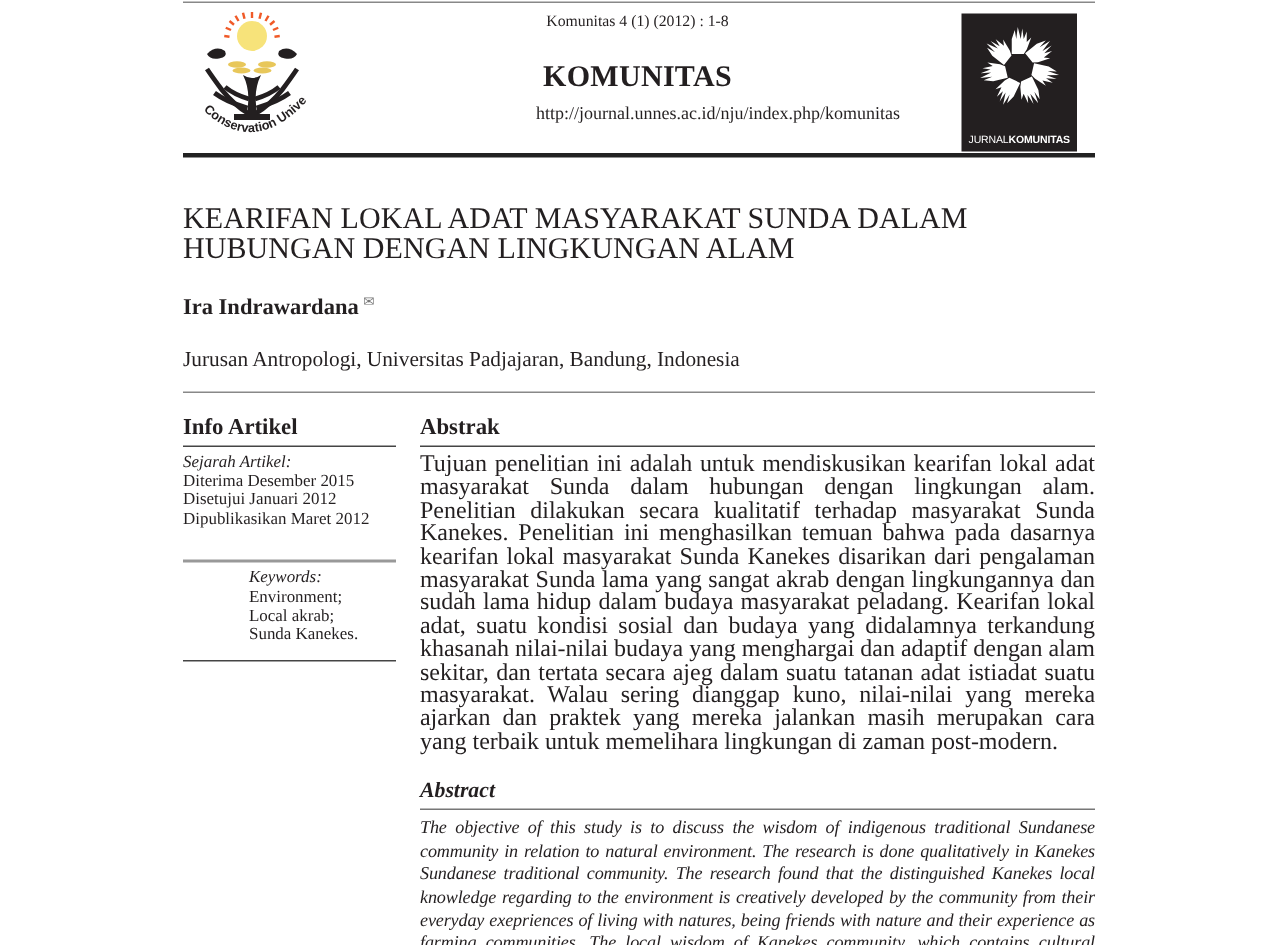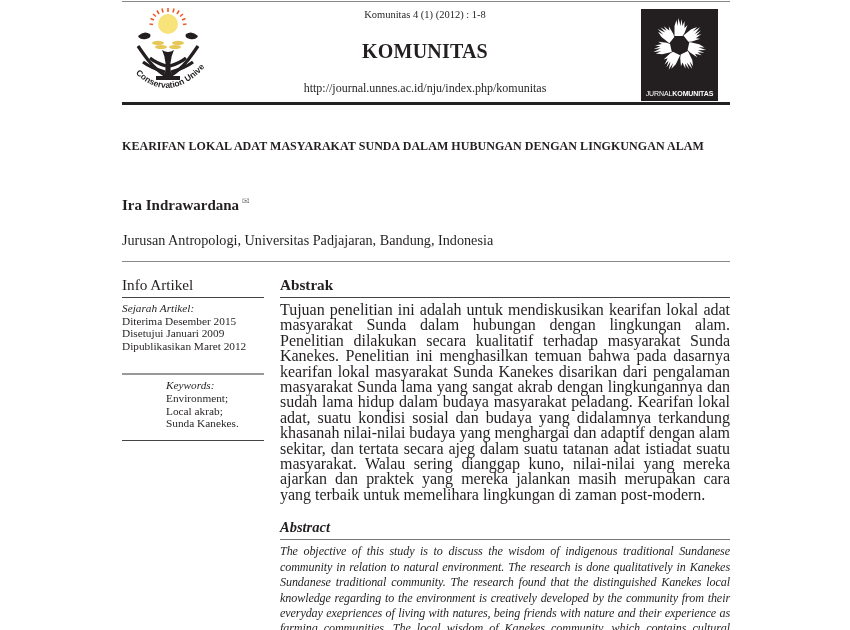--- a/index.html
+++ b/index.html
@@ -11,31 +11,31 @@
 
   .logo-left { position:absolute; left:128px; top:6px; width:88px; height:92px; }
   .logo-right { position:absolute; left:641px; top:9px; width:77px; height:92px; background:#231f20; }
   .logo-right .jk { position:absolute; left:0; right:0; bottom:4px; text-align:center;
        font-family:"Liberation Sans","DejaVu Sans",sans-serif; font-size:7px; color:#fff; letter-spacing:-0.1px; }
   .logo-right .jk b { font-weight:bold; }
 
   .citation { position:absolute; left:330px; width:190px; top:9px; text-align:center; font-size:10.5px; }
   .journal-name { position:absolute; left:300px; width:250px; top:40px; text-align:center;
        font-size:20px; font-weight:bold; letter-spacing:0.2px; }
-  .journal-url { position:absolute; left:250px; width:350px; top:81px; text-align:center; font-size:12px; }
+  .journal-url { position:absolute; left:250px; width:350px; top:68px; text-align:right; font-size:12px; }
 
-  .title { position:absolute; left:122px; top:136px; width:620px; font-size:12px; font-weight:bold;
+  .title { position:absolute; left:122px; top:136px; width:620px; font-size:20px; font-weight:normal;
        line-height:20px; letter-spacing:0.05px; }
   .author { position:absolute; left:122px; top:197px; font-size:15px; font-weight:bold; }
   .author .mail { font-size:9px; font-weight:normal; color:#777; vertical-align:top; position:relative; top:-1px; margin-left:3px; }
   .affiliation { position:absolute; left:122px; top:232px; font-size:14.2px; }
   .aff-rule { position:absolute; left:122px; top:261px; width:608px; height:1px; background:#888; }
 
   .info-col { position:absolute; left:122px; top:276px; width:142px; }
-  .info-title { font-size:15.2px; font-weight:normal; height:21px; }
+  .info-title { font-size:15.2px; font-weight:bold; height:21px; }
   .rule-dark { height:1px; background:#444; }
   .rule-grey { height:2px; background:#999; }
   .small { font-size:11.3px; line-height:12.6px; }
   .small i { font-style:italic; }
   .block1 { padding-top:4px; padding-bottom:21px; }
   .block2 { padding-top:4px; padding-bottom:10px;margin-left:44px; }
 
   .abs-col { position:absolute; left:280px; top:276px; width:450px; }
   .abs-title { font-size:15.2px; font-weight:bold; height:21px; }
   .abs-text { font-size:16px; line-height:15.4px; text-align:justify; padding-top:4px; letter-spacing:-0.02px; }
@@ -122,21 +122,21 @@
 <div class="author"><span>Ira Indrawardana</span><span class="mail">✉</span></div>
 <div class="affiliation">Jurusan Antropologi, Universitas Padjajaran, Bandung, Indonesia</div>
 <div class="aff-rule"></div>
 
 <div class="info-col">
   <div class="info-title">Info Artikel</div>
   <div class="rule-dark"></div>
   <div class="small block1">
     <div><i>Sejarah Artikel:</i></div>
     <div>Diterima Desember 2015</div>
-    <div>Disetujui Januari 2009</div>
+    <div>Disetujui Januari 2012</div>
     <div>Dipublikasikan Maret 2012</div>
   </div>
   <div class="rule-grey"></div>
   <div class="small block2">
     <div><i>Keywords:</i></div>
     <div>Environment;</div>
     <div>Local akrab;</div>
     <div>Sunda Kanekes.</div>
   </div>
   <div class="rule-dark"></div>

